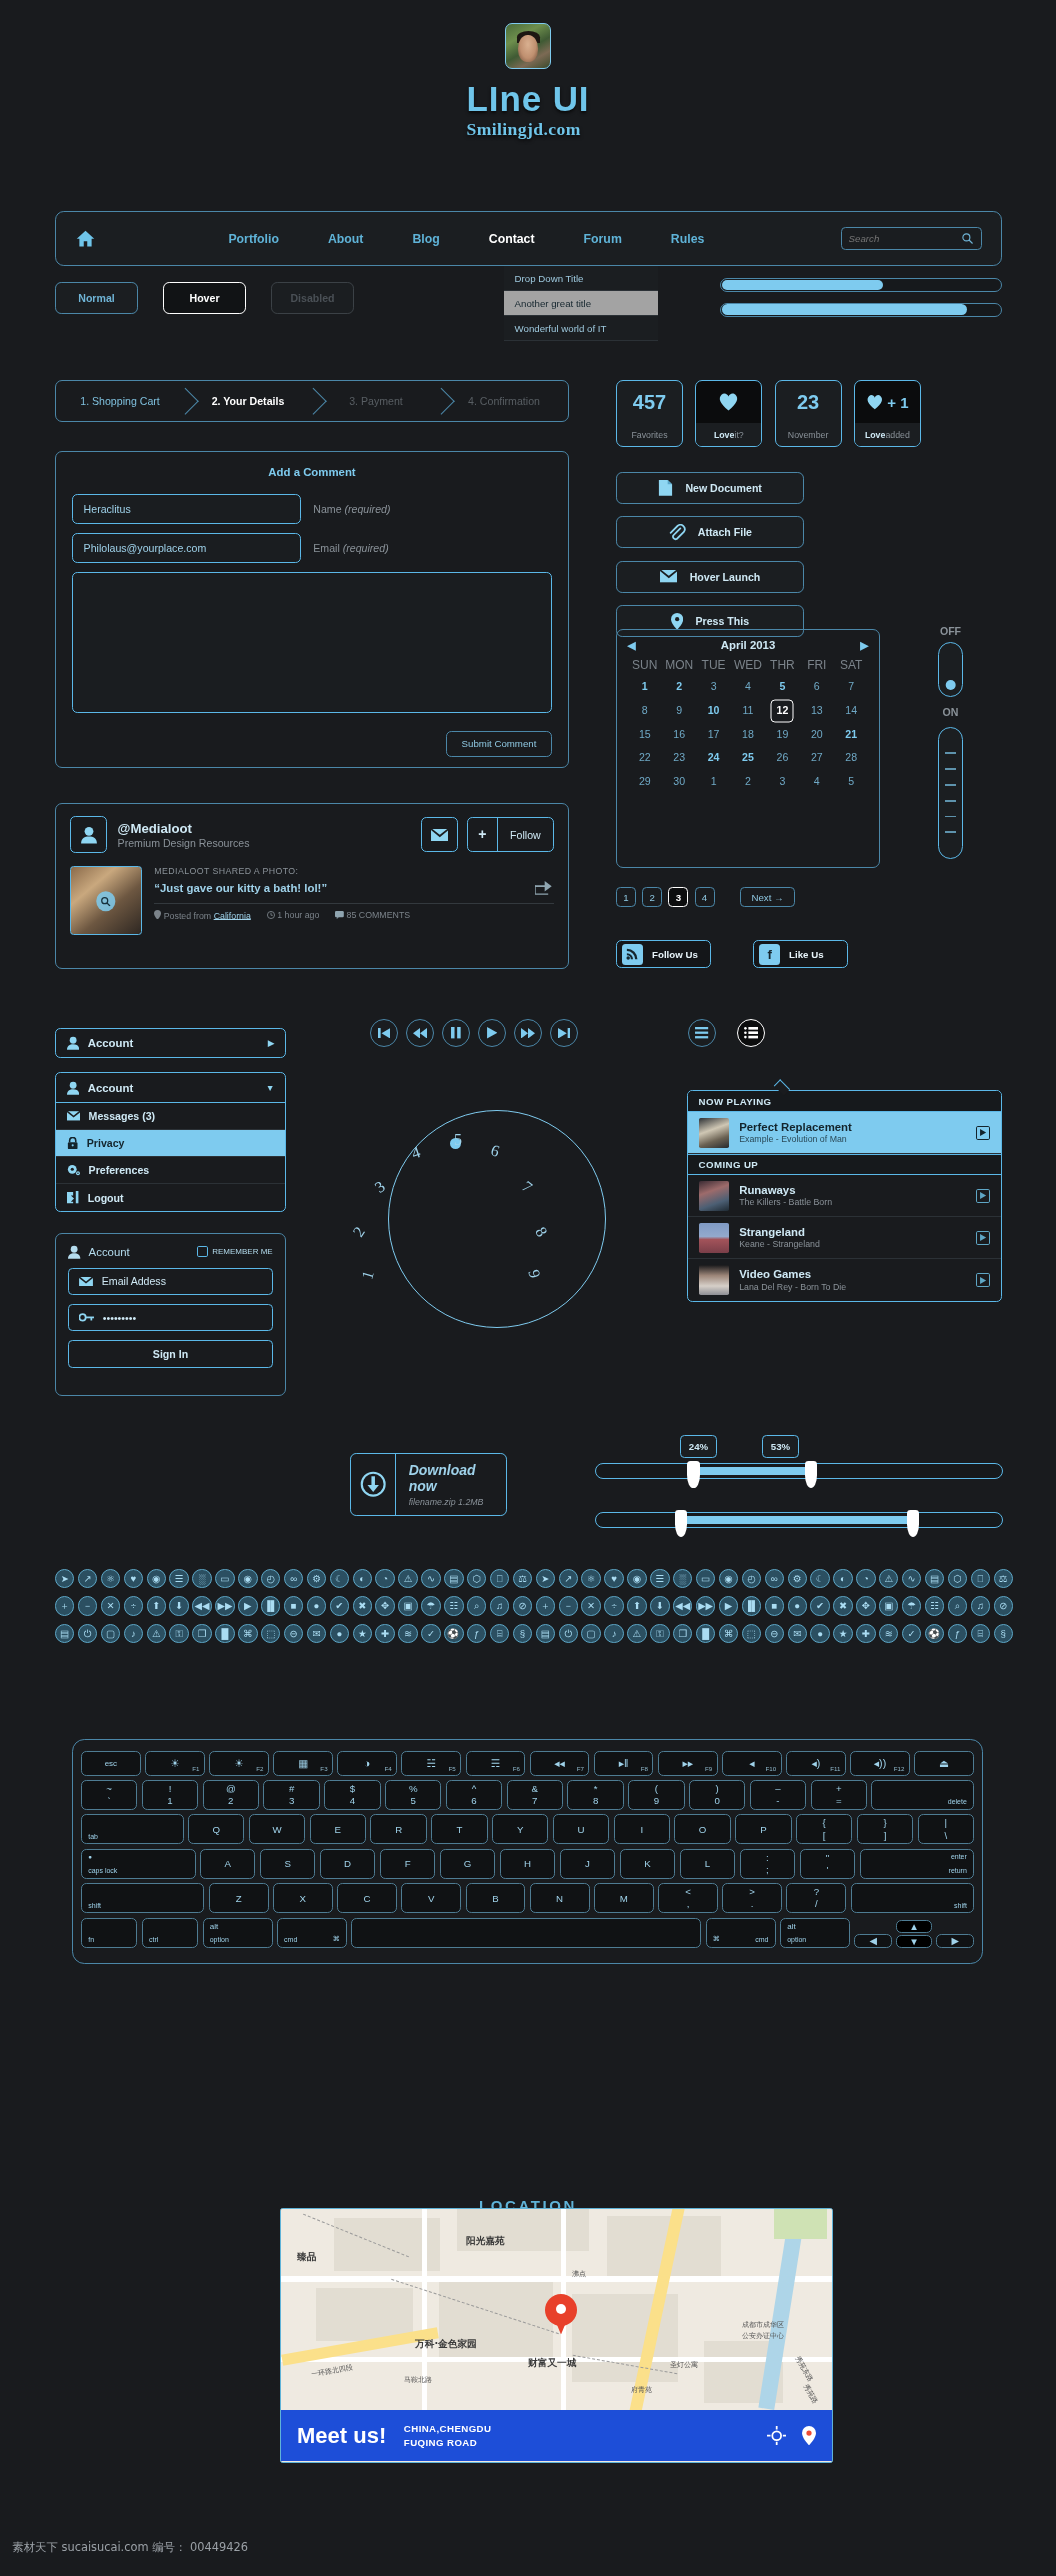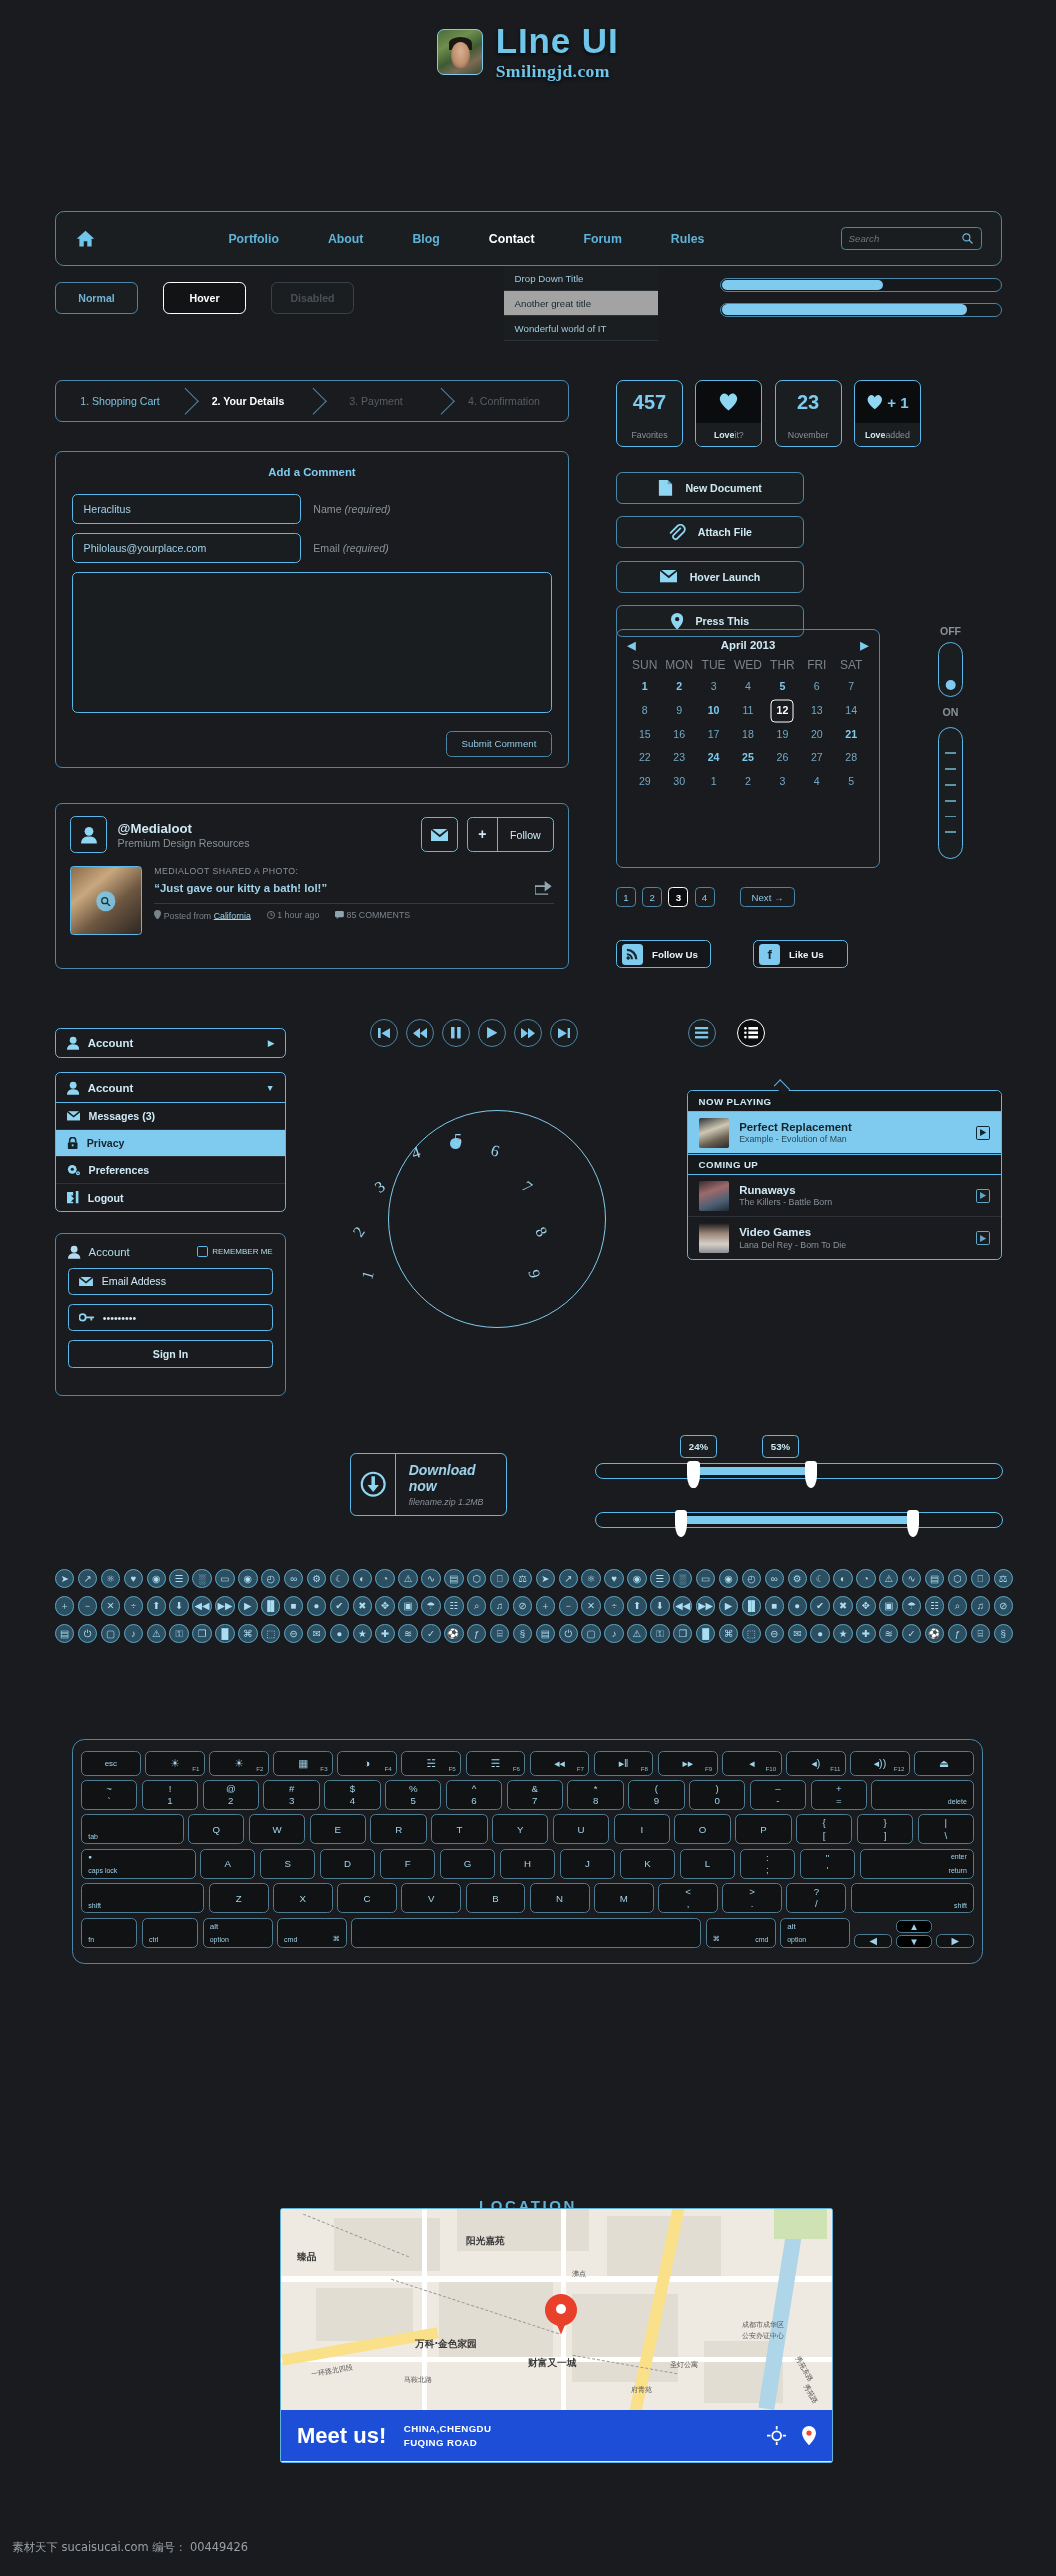--- a/index.html
+++ b/index.html
@@ -18,21 +18,21 @@
     background:#191b1e;
     font-family:"Liberation Sans", sans-serif;
     color:var(--blue);
     overflow:hidden;
     position:relative;
   }
   .page{ position:relative; width:1056px; height:2576px; }
 
   
   .header{ text-align:center; padding-top:23px; }
-  .logo-row{ display:inline-flex; align-items:center; gap:12.3px; }
+  .logo-row{ display:inline-flex; align-items:center; gap:12.3px;flex-direction:column; }
   .avatar-sq{
     width:46px;height:46px;border-radius:7px;border:1.8px solid var(--blue);
     background:linear-gradient(150deg,#4a6b3a 0%,#6e8f4d 30%,#3f5a34 55%,#7c6a54 75%,#3a4a2c 100%);
     position:relative; overflow:hidden;
   }
   .avatar-sq::after{
     content:""; position:absolute; left:12.3px; top:11.4px; width:19.4px; height:26.4px;
     border-radius:50% 50% 45% 45%;
     background:radial-gradient(ellipse at 50% 35%, #d9b090 0%, #c09070 55%, #6b4a36 100%);
   }
@@ -916,20 +916,32 @@
             <path d="M0 0 L7 4 L0 8 z" fill="#13242c"></path>
           </svg>
       </div>
     </div>
     <div class="pl-head" style="border-top:0.9px solid #5bb8e8">COMING UP</div>
     <div class="pl-row">
       <div class="pl-art" style="background:linear-gradient(160deg,#3a2b33,#9d6b6b 35%,#4c5f74 70%,#1f2a33)"></div>
       <div class="pl-info">
         <div class="pl-t">Runaways</div>
         <div class="pl-s">The Killers - Battle Born</div>
+      </div>
+      <div class="pl-play">
+        <svg width="6.2" height="7" viewBox="0 0 7 8">
+            <path d="M0 0 L7 4 L0 8 z" fill="#5fa7c6"></path>
+          </svg>
+      </div>
+    </div>
+    <div class="pl-row">
+      <div class="pl-art" style="background:linear-gradient(180deg,#7f9ac4 0%,#93a9cc 45%,#a3535a 55%,#7a3f49 100%)"></div>
+      <div class="pl-info">
+        <div class="pl-t">Strangeland</div>
+        <div class="pl-s">Keane - Strangeland</div>
       </div>
       <div class="pl-play">
         <svg width="6.2" height="7" viewBox="0 0 7 8">
             <path d="M0 0 L7 4 L0 8 z" fill="#5fa7c6"></path>
           </svg>
       </div>
     </div>
     <div class="pl-row">
       <div class="pl-art" style="background:linear-gradient(180deg,#1a1a1c 0%,#9c8578 35%,#d6cfc8 70%,#8d8e94 100%)"></div>
       <div class="pl-info">

